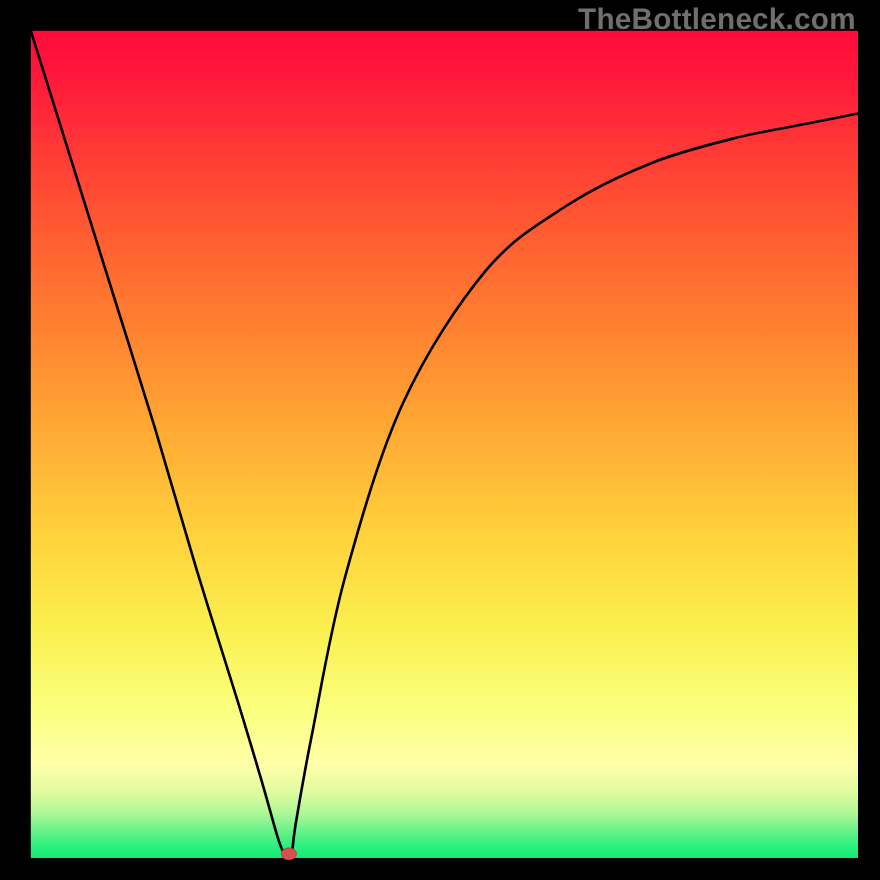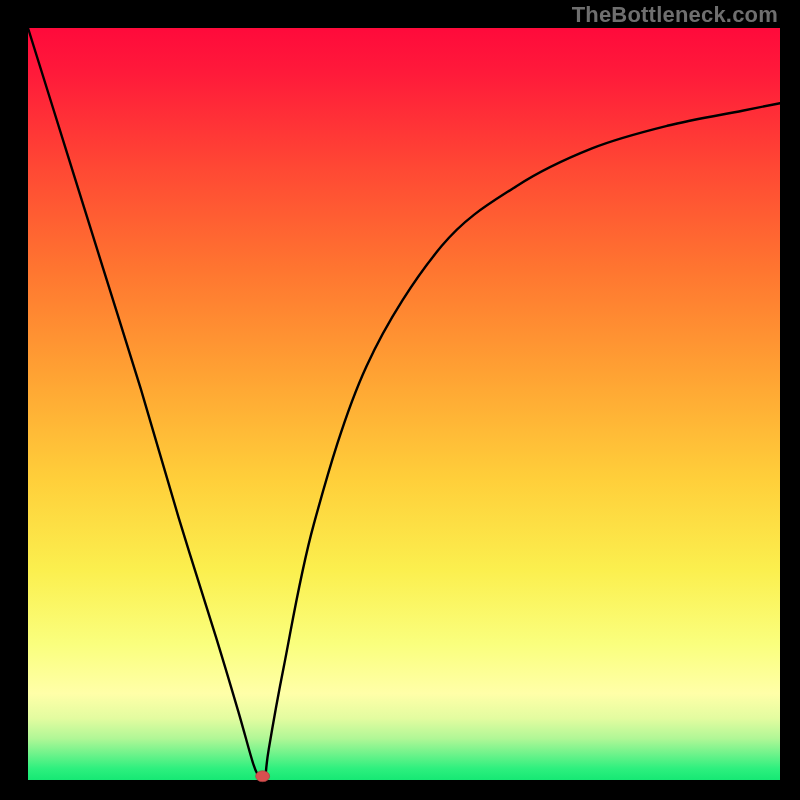--- a/index.html
+++ b/index.html
@@ -20,21 +20,21 @@
   svg {
     position: absolute;
     top: 0;
     left: 0;
   }
   .watermark {
     position: absolute;
     top: 2px;
     right: 22px;
     color: #6f6f6f;
-    font-size: 22px;
+    font-size: 27px;
     font-weight: 600;
     font-family: Arial, Helvetica, sans-serif;
     letter-spacing: 0.2px;
   }
 </style>
 </head>
 <body>
 
 <div class="stage">
 

